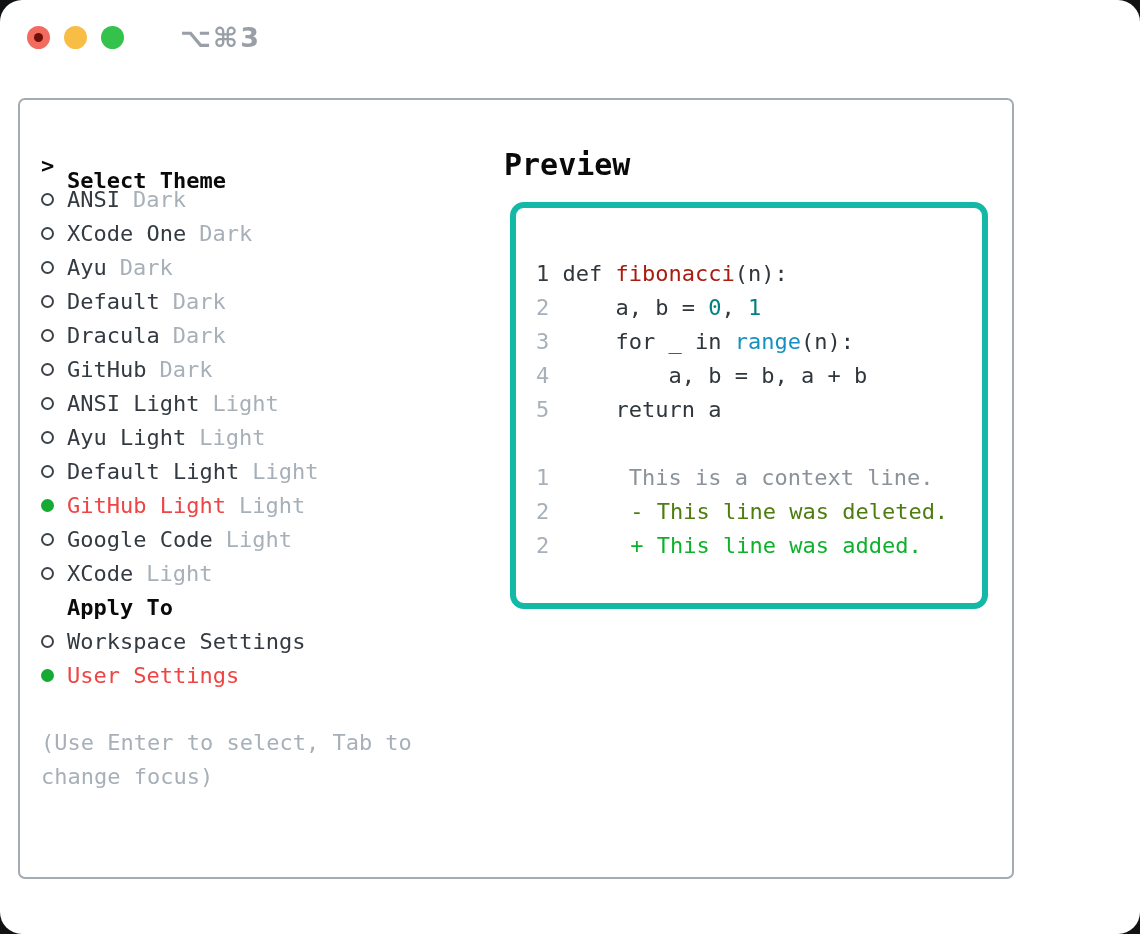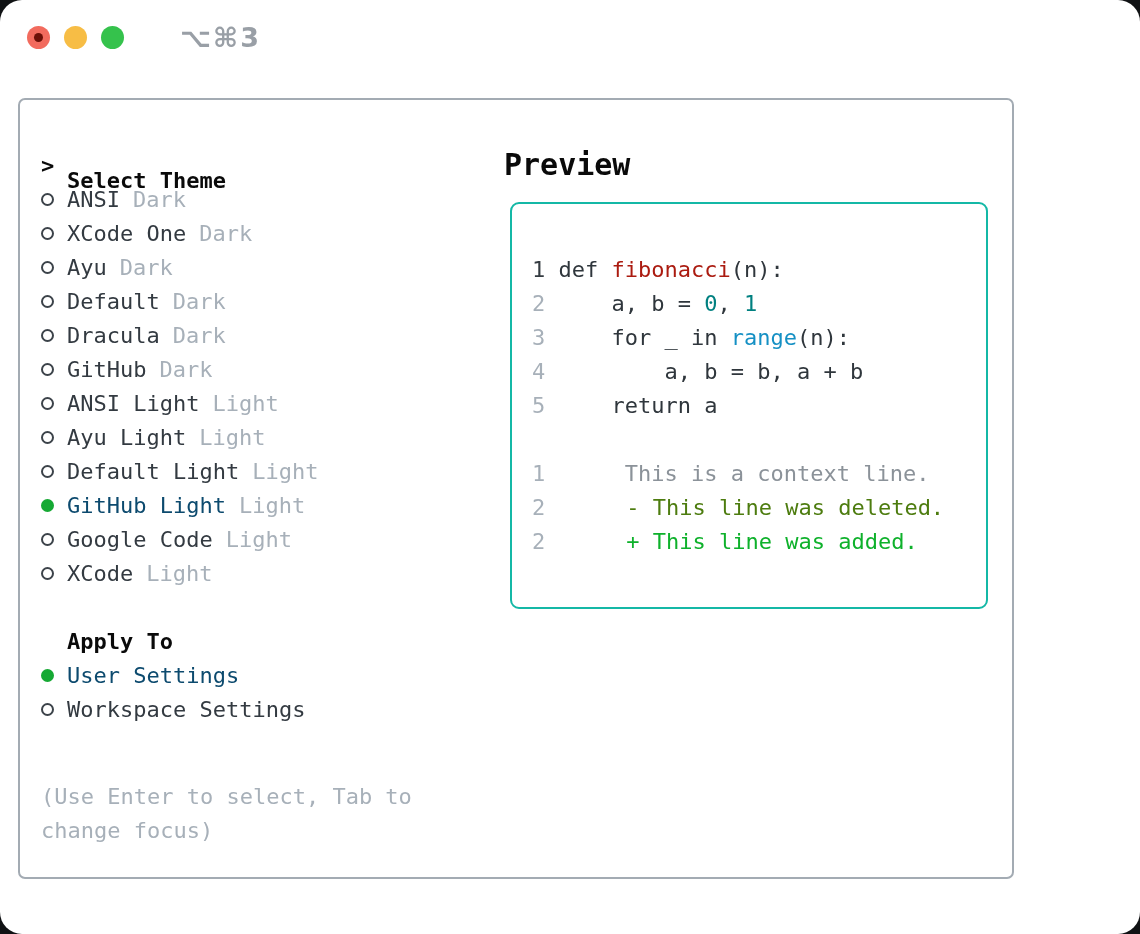--- a/index.html
+++ b/index.html
@@ -37,34 +37,34 @@
   .left-col { position:absolute; left:0; top:48px; width:470px; }
   .row { display:flex; align-items:center; height:34px; padding-left:21px;
          font-size:22px; color:#333a41; white-space:pre; }
   .prompt { width:26px; font-weight:700; color:#0a0a0a; flex:0 0 26px; }
   .header-label { font-weight:700; color:#0a0a0a;margin-top:30px; }
   .bullet { width:13px; height:13px; flex:0 0 13px; border:2px solid #3c434a;
             border-radius:50%; margin-right:13px; box-sizing:border-box; }
   .bullet.sel { border-color:#16a934; background:#16a934; }
   .bullet-spacer { width:26px; flex:0 0 26px; }
   .name {}
-  .name.sel-text { color:#0c4a6e; }
+  .name.sel-text { color:#ef4444; }
   .variant { margin-left:13px; color:#a7b0b9; }
-  .apply-header { margin-top:34px; }
+  .apply-header { }
   .apply-label { font-weight:700; color:#0a0a0a; }
-  .hint { margin-top:54px; padding-left:21px; width:412px;
+  .hint { margin-top:34px; padding-left:21px; width:412px;
           font-size:22px; line-height:34px; color:#a7b0b9; }
   
   .preview-title {
     position:absolute; left:484px; top:48px; height:34px; line-height:34px;
     font-size:30px; font-weight:700; color:#0a0a0a;
   }
   .preview-box {
     position:absolute; left:490px; top:102px; width:478px; height:407px;
-    border:2px solid #14b8a6; border-radius:9px; background:#fff;
+    border:6px solid #14b8a6; border-radius:14px; background:#fff;
     box-sizing:border-box; overflow:hidden;
   }
   .code { position:absolute; left:20px; top:49px; margin:0;
           font-size:22px; line-height:34px; }
   .cl { min-height:34px; white-space:pre; }
   .seg-code     { color:#2f363c; }
   .seg-fn       { color:#ab1b10; }
   .seg-lit      { color:#008080; }
   .seg-bi       { color:#1590c4; }
   .seg-ln       { color:#a7b0b9; }
@@ -109,22 +109,22 @@
           <div class="row"><span class="bullet"></span><span class="name">Google Code</span><span class="variant">Light</span></div>
           <div class="row"><span class="bullet"></span><span class="name">XCode</span><span class="variant">Light</span></div>
         </div>
 
       <div class="row apply-header">
         <span class="bullet-spacer"></span>
         <span class="apply-label">Apply To</span>
       </div>
 
       <div id="apply-list">
+          <div class="row"><span class="bullet"></span><span class="name">Workspace Settings</span></div>
           <div class="row"><span class="bullet sel"></span><span class="name sel-text">User Settings</span></div>
-          <div class="row"><span class="bullet"></span><span class="name">Workspace Settings</span></div>
         </div>
 
       <div class="hint">(Use Enter to select, Tab to change focus)</div>
     </div>
 
     <div class="preview-title">Preview</div>
 
     <div class="preview-box">
       <pre class="code" id="preview-code"><div class="cl"><span class="seg-ln-first">1 </span><span class="seg-code">def </span><span class="seg-fn">fibonacci</span><span class="seg-code">(n):</span></div><div class="cl"><span class="seg-ln">2</span><span class="seg-code">     </span><span class="seg-code">a, b = </span><span class="seg-lit">0</span><span class="seg-code">, </span><span class="seg-lit">1</span></div><div class="cl"><span class="seg-ln">3</span><span class="seg-code">     </span><span class="seg-code">for _ in </span><span class="seg-bi">range</span><span class="seg-code">(n):</span></div><div class="cl"><span class="seg-ln">4</span><span class="seg-code">         </span><span class="seg-code">a, b = b, a + b</span></div><div class="cl"><span class="seg-ln">5</span><span class="seg-code">     </span><span class="seg-code">return a</span></div><div class="cl"></div><div class="cl"><span class="seg-ln">1</span><span class="seg-code">      </span><span class="seg-ctx">This is a context line.</span></div><div class="cl"><span class="seg-ln">2</span><span class="seg-code">    </span><span class="seg-del">- This line was deleted.</span></div><div class="cl"><span class="seg-ln">2</span><span class="seg-code">    </span><span class="seg-add">+ This line was added.</span></div></pre>
     </div>

